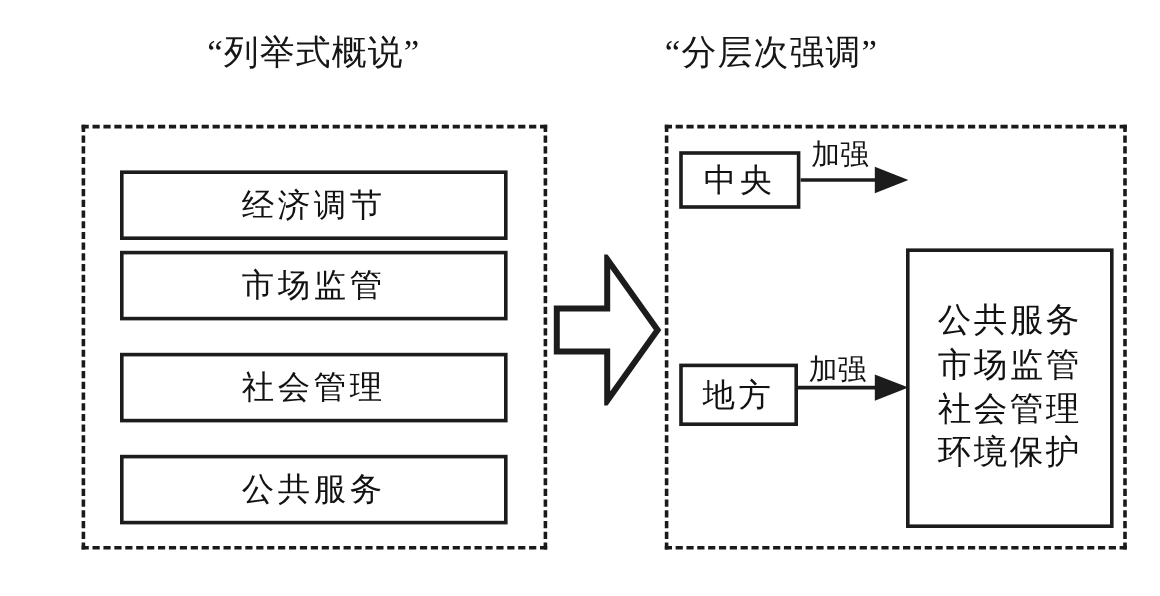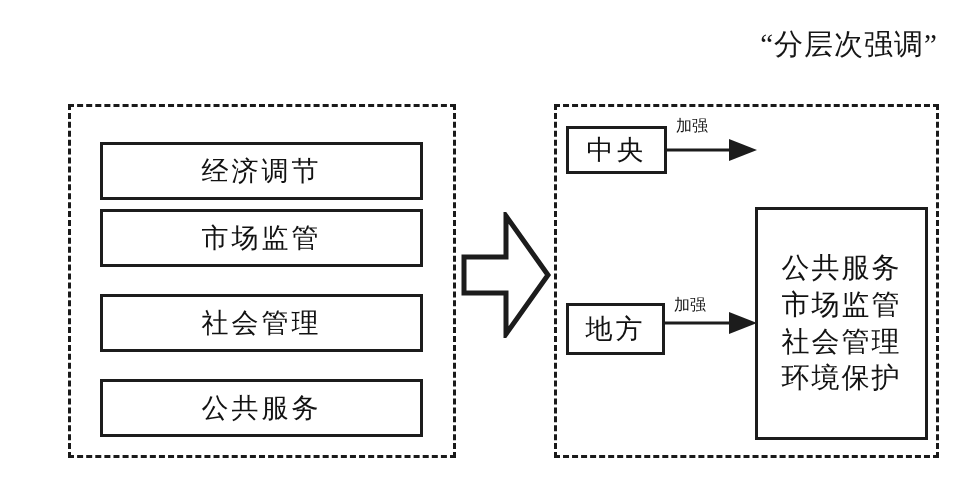--- a/index.html
+++ b/index.html
@@ -21,21 +21,21 @@
   .panel-title {
     position: absolute;
     font-size: 29px;
     line-height: 1;
     color: #161616;
     letter-spacing: 1px;
     white-space: nowrap;
     font-family: "Liberation Serif", "DejaVu Serif", serif;
   }
   #title-left  { left: 68px;  top: 30px; width: 387px; text-align: center; }
-  #title-right { left: 554px; top: 30px; width: 384px; text-align: right; }
+  #title-right { left: 554px; top: 30px; width: 384px; text-align: left; }
 
   
   .dashed-group {
     position: absolute;
     border: 3px dashed #1a1a1a;
     background: transparent;
   }
   #group-left  { left: 68px;  top: 104px; width: 388px; height: 354px; }
   #group-right { left: 554px; top: 104px; width: 385px; height: 354px; }
 
@@ -71,38 +71,39 @@
   #box-duties   { left: 755px; top: 207px; width: 173px; height: 233px; }
   #box-duties .node-label { font-size: 28px; line-height: 1.32; letter-spacing: 2px; }
 
   
   .connector { position: absolute; }
   #connector-central { left: 667px; top: 134px; width: 90px; height: 32px; }
   #connector-local   { left: 665px; top: 306px; width: 92px; height: 34px; }
 
   .connector-label {
     position: absolute;
-    font-size: 16px;
+    font-size: 24px;
     line-height: 1;
     color: #141414;
     white-space: nowrap;
     letter-spacing: 0px;
     font-family: "Liberation Serif", "DejaVu Serif", serif;
   }
   #label-central { left: 676px; top: 118px; }
   #label-local   { left: 674px; top: 297px; }
 
   
   #block-arrow { position: absolute; left: 460px; top: 212px; width: 92px; height: 126px; }
 </style>
 </head>
 <body>
 
 <div id="stage">
 
+  <div class="panel-title" id="title-left">“列举式概说”</div>
 
   <div class="dashed-group" id="group-left"></div>
 
   <div class="node-box" id="box-economy">
     <span class="node-label">经济调节</span>
   </div>
   <div class="node-box" id="box-market">
     <span class="node-label">市场监管</span>
   </div>
   <div class="node-box" id="box-social">

